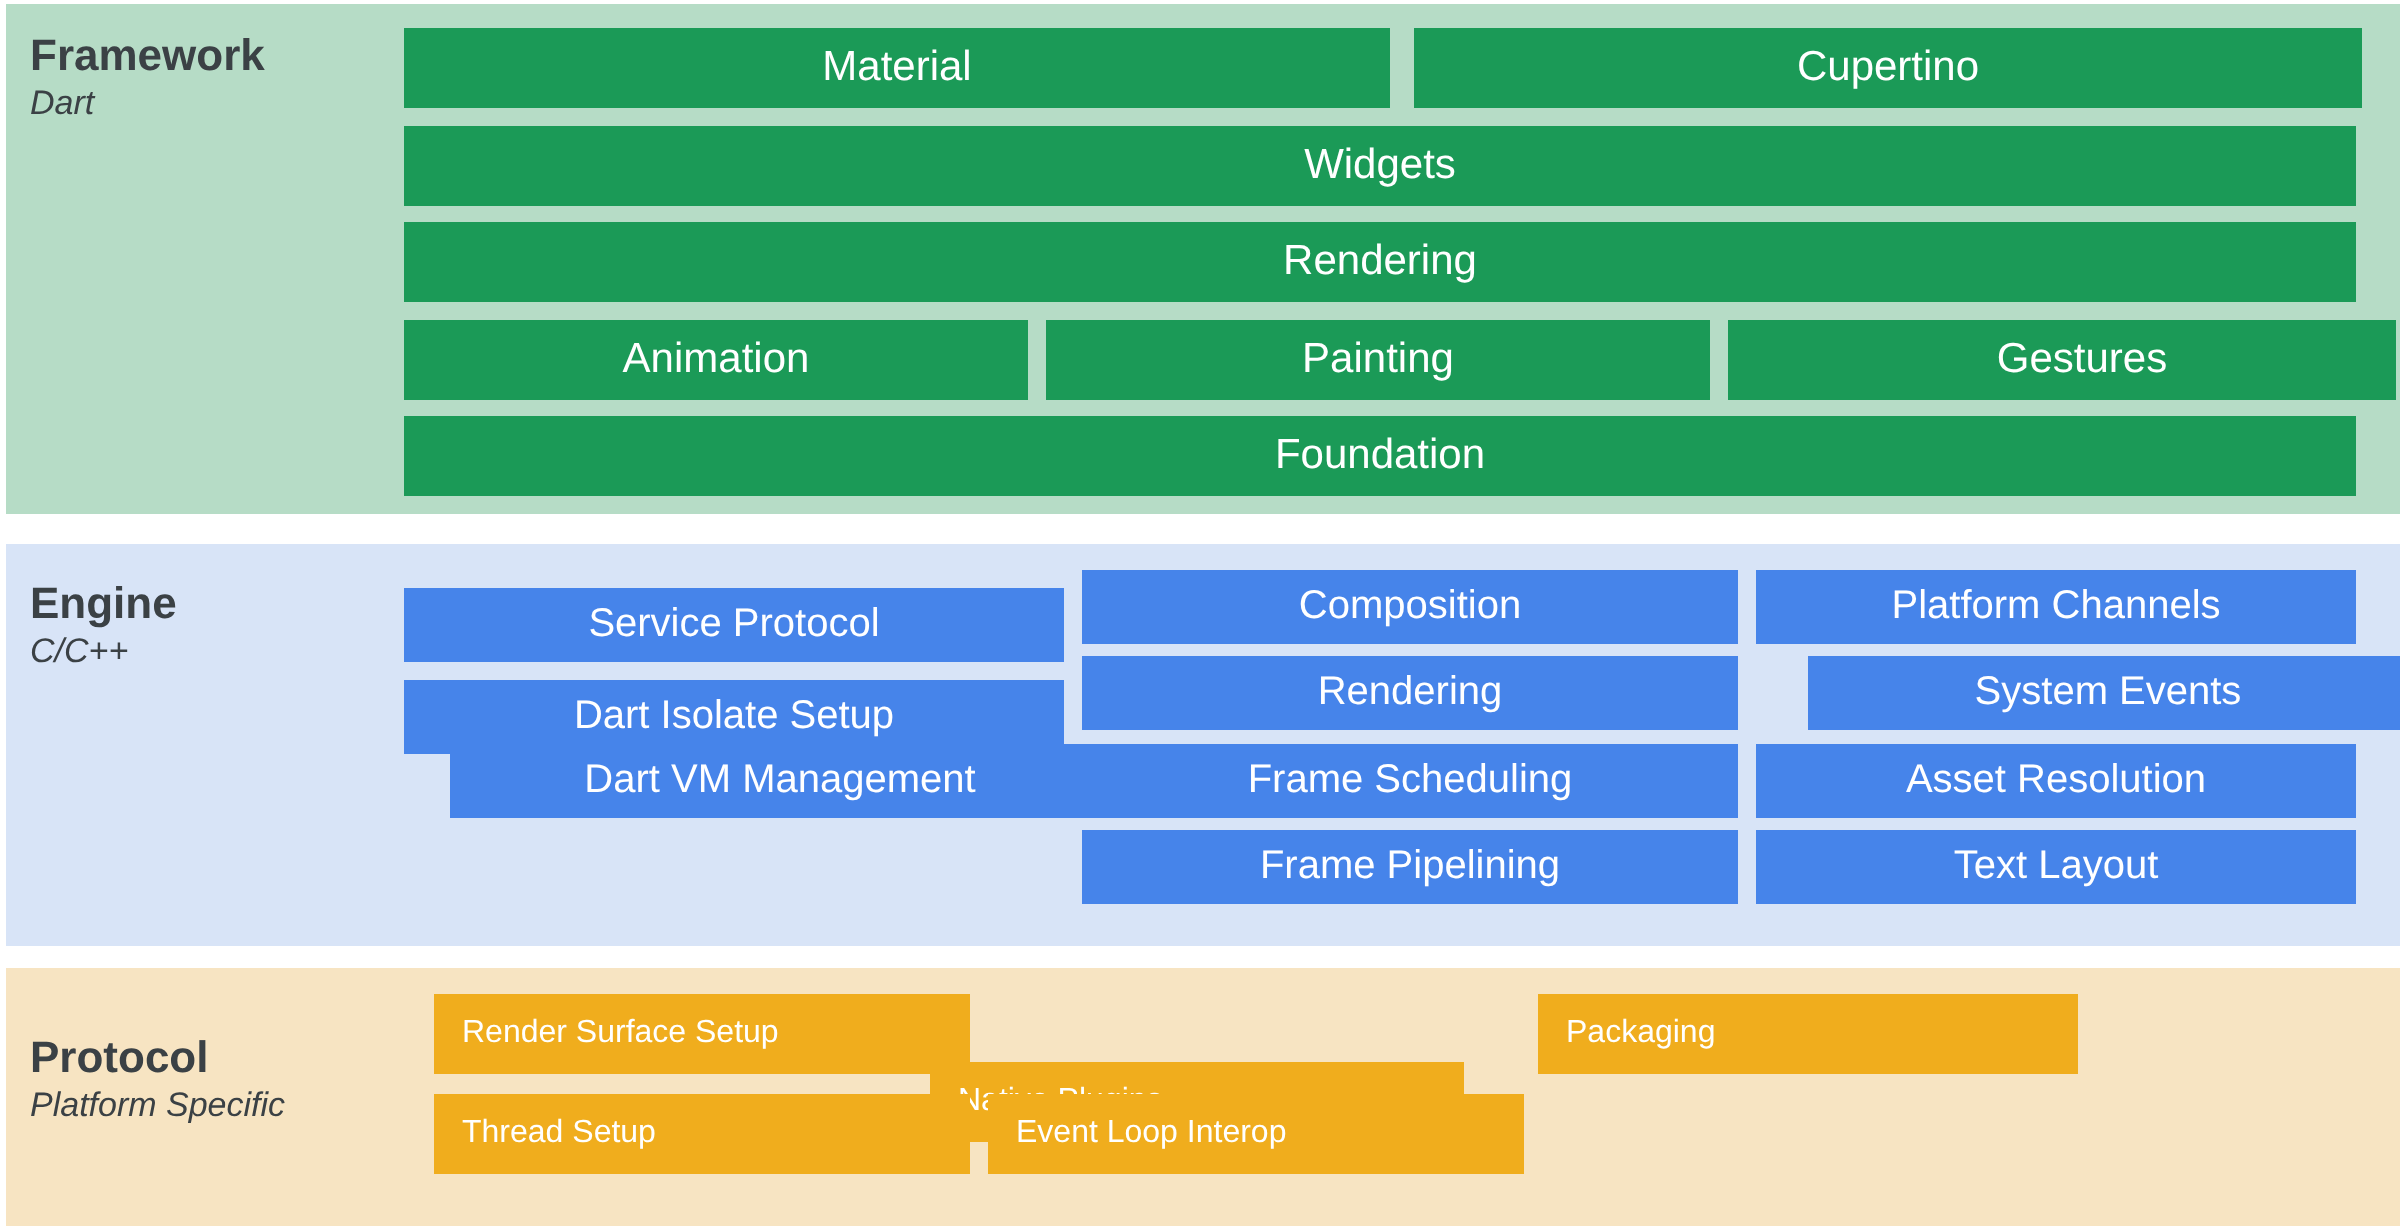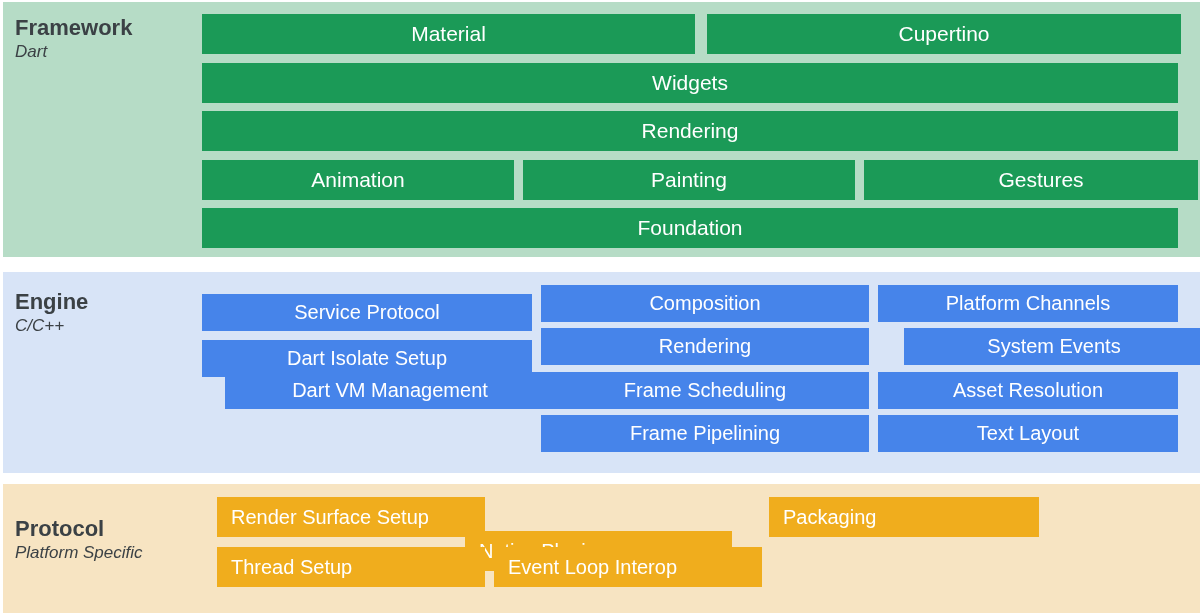--- a/index.html
+++ b/index.html
@@ -57,21 +57,21 @@
   .engine .bar {
     background: #4684ea;
     height: 37px;
     line-height: 37px;
     font-size: 20px;
   }
   .embedder .bar {
     background: #f0ad1d;
     height: 40px;
     line-height: 40px;
-    font-size: 20px;
+    font-size: 16px;
     text-align: left;
     padding-left: 14px;
     box-sizing: border-box;
   }
 
   
   .b-material   { left: 199px; top: 12px;  width: 493px; }
   .b-cupertino  { left: 704px; top: 12px;  width: 474px; }
   .b-widgets    { left: 199px; top: 61px;  width: 976px; }
   .b-rendering  { left: 199px; top: 109px; width: 976px; }

